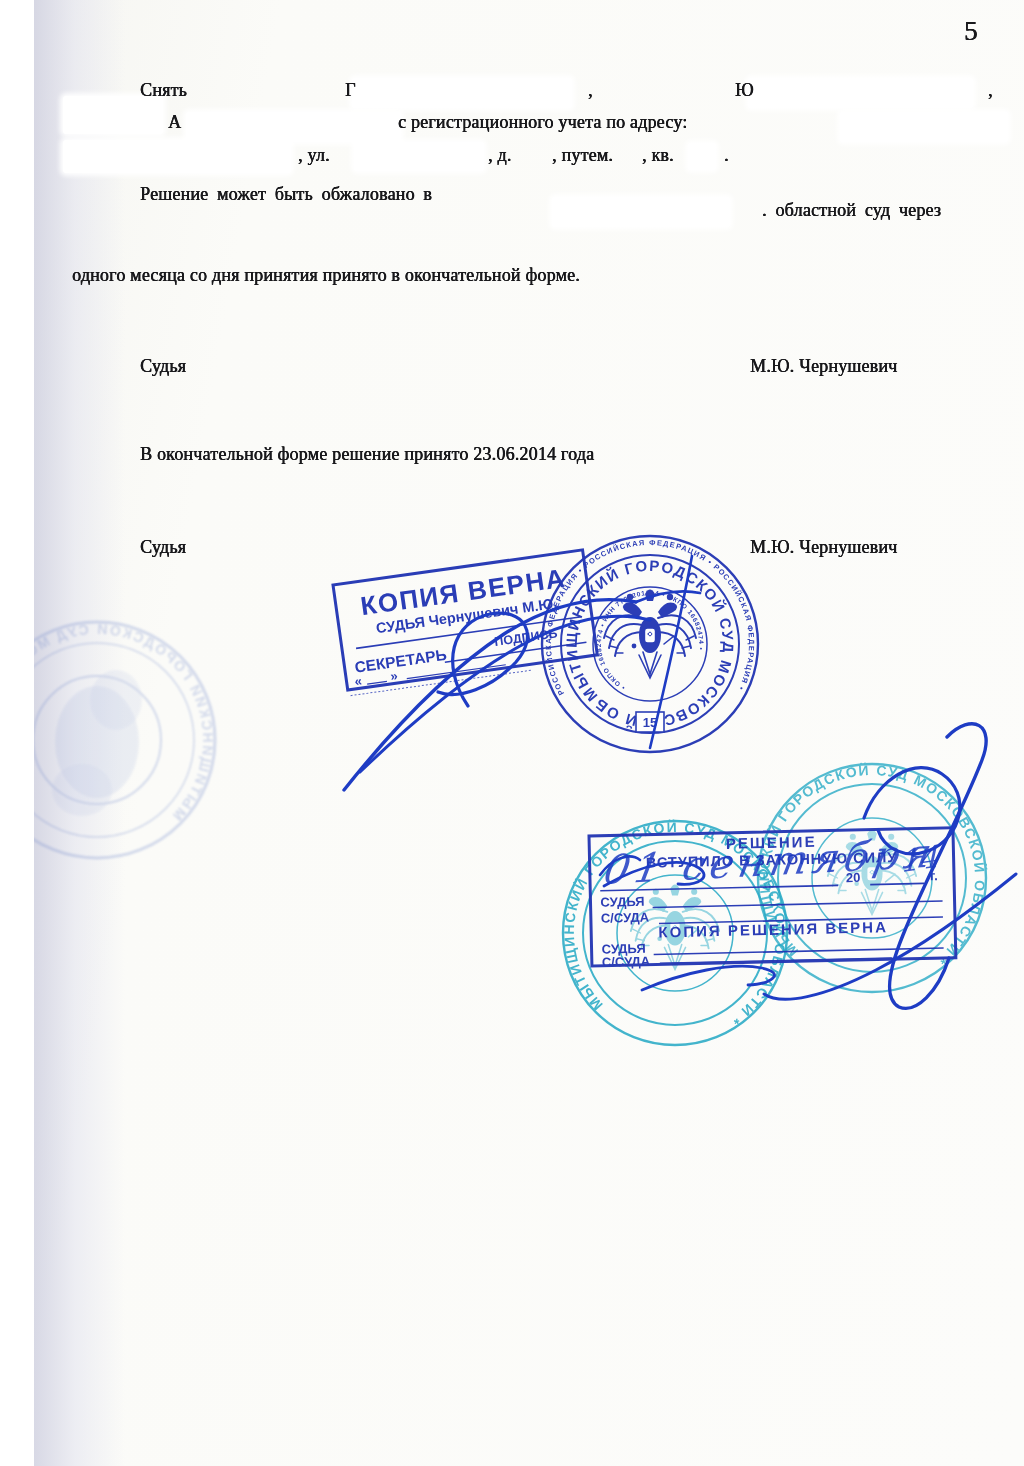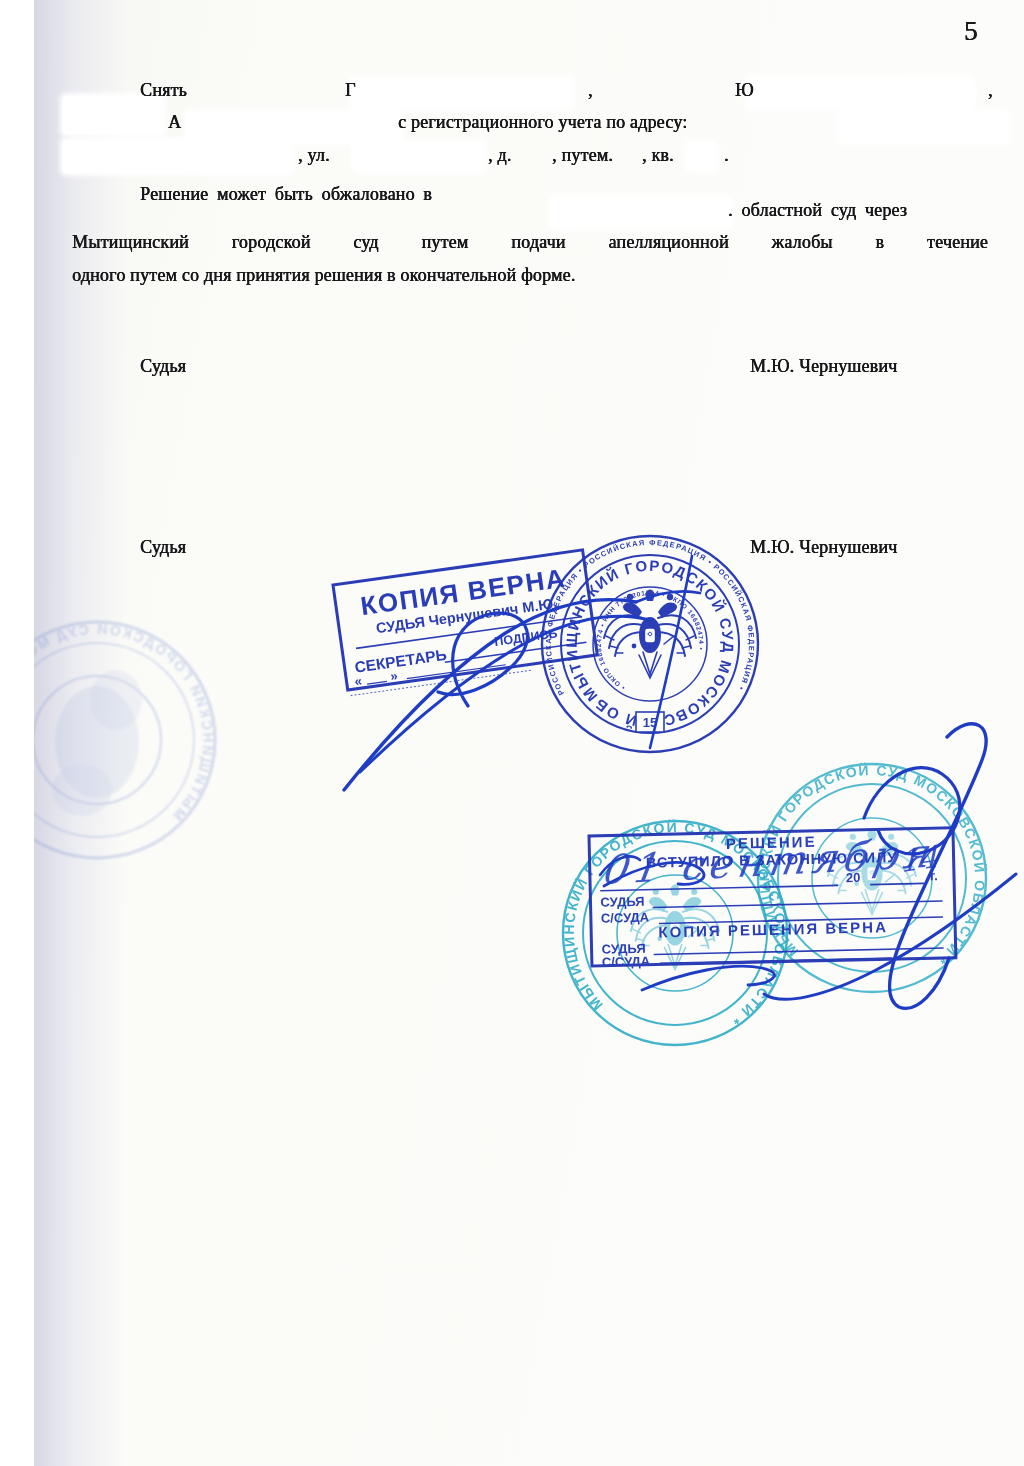--- a/index.html
+++ b/index.html
@@ -43,27 +43,27 @@
   <span class="tk" style="left:988px;top:80px">,</span>
   <span class="tk" style="left:168px;top:112px">А</span>
   <span class="tk" style="left:398px;top:112px">с регистрационного учета по адресу:</span>
   <span class="tk" style="left:298px;top:145px">, ул.</span>
   <span class="tk" style="left:488px;top:145px">, д.</span>
   <span class="tk" style="left:552px;top:145px">, путем.</span>
   <span class="tk" style="left:642px;top:145px">, кв.</span>
   <span class="tk" style="left:724px;top:145px">.</span>
 
   <span class="tk" style="left:140px;top:184px;word-spacing:4px">Решение может быть обжаловано в</span>
-  <span class="tk" style="left:728px;top:200px;word-spacing:4px">. областной суд через</span>
-  <span class="tk just" style="left:72px;top:232px;width:916px">Мытищинский городской суд путем подачи апелляционной жалобы в течение</span>
-  <span class="tk" style="left:72px;top:265px">одного путем со дня принятия решения в окончательной форме.</span>
+  <span class="tk" style="left:762px;top:200px;word-spacing:4px">. областной суд через</span>
+  <span class="tk" style="left:72px;top:265px">одного месяца со дня принятия принято в окончательной форме.</span>
 
   <span class="tk" style="left:140px;top:356px">Судья</span>
   <span class="tk" style="left:750px;top:356px">М.Ю. Чернушевич</span>
 
+  <span class="tk" style="left:140px;top:444px">В окончательной форме решение принято 23.06.2014 года</span>
 
   <span class="tk" style="left:140px;top:537px">Судья</span>
   <span class="tk" style="left:750px;top:537px">М.Ю. Чернушевич</span>
 
   <svg class="stamps" width="1024" height="1466" viewBox="0 0 1024 1466" xmlns="http://www.w3.org/2000/svg" xmlns:xlink="http://www.w3.org/1999/xlink">
     <defs>
       <filter id="blur1" x="-20%" y="-20%" width="140%" height="140%">
           <feGaussianBlur stdDeviation="1.2"></feGaussianBlur>
         </filter>
       <symbol id="eagle" viewBox="-50 -55 100 110">

